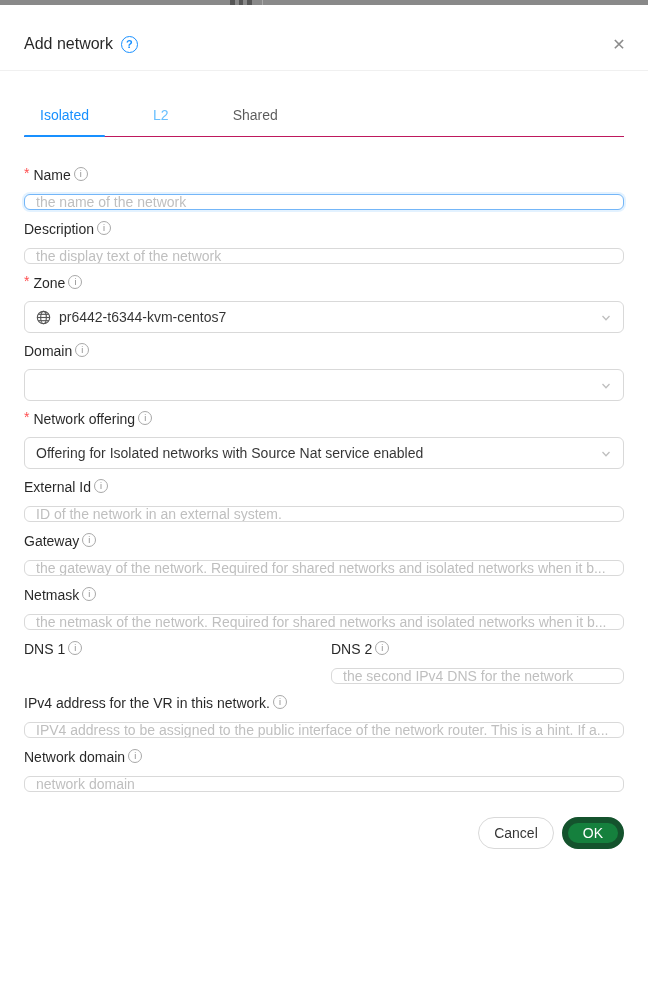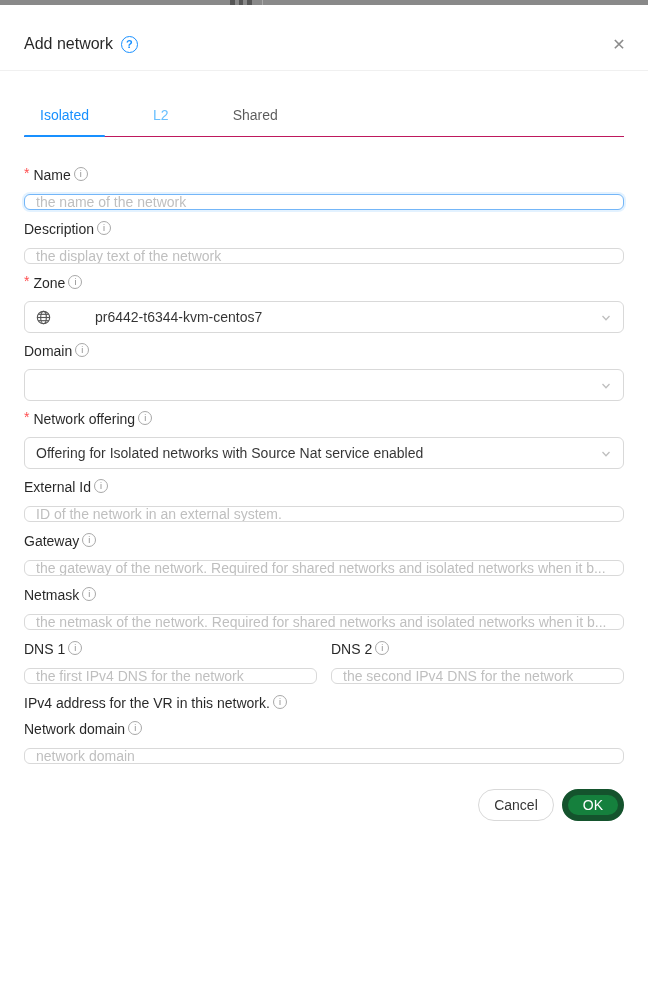--- a/index.html
+++ b/index.html
@@ -61,21 +61,21 @@
     width:100%; height:16px; border:1px solid #d9d9d9; border-radius:6px;
     padding:0 11px; font-size:14px; color:rgba(0,0,0,0.85); outline:none;
     font-family:"Liberation Sans", sans-serif; background:#fff;
   }
   .text-input::placeholder { color:#bfbfbf; opacity:1; text-overflow:ellipsis; }
   .text-input.focused { border-color:#74b6f8; box-shadow:0 0 0 2px rgba(24,144,255,0.12); }
 
   .select-box {
     position:relative; width:100%; height:32px; border:1px solid #d9d9d9; border-radius:6px;
     background:#fff; display:flex; align-items:center; padding:0 30px 0 11px;
-    font-size:14px; color:rgba(0,0,0,0.8); cursor:pointer;gap:36px;
+    font-size:14px; color:rgba(0,0,0,0.8); cursor:pointer;
   }
   .select-box .globe { margin-right:8px; flex:none; display:inline-flex; }
   .select-box .chevron { position:absolute; right:11px; top:10px; display:inline-flex; }
   .select-value { white-space:nowrap; overflow:hidden; text-overflow:ellipsis; }
 
   .row2 { display:flex; gap:14px; }
   .row2 .col { flex:1; min-width:0; }
 
   
   .footer { display:flex; justify-content:flex-end; gap:8px; margin-top:24px; }
@@ -202,36 +202,36 @@
       </div>
       <input class="text-input" type="text" placeholder="the netmask of the network. Required for shared networks and isolated networks when it b..." style="">
     </div>
 
     <div class="row2">
       <div class="col form-item">
         <div class="form-label">
           <span>DNS 1</span>
           <span class="info-icon">i</span>
         </div>
-        <input class="text-input" type="text" placeholder="the first IPv4 DNS for the network" style="">
       </div>
       <div class="col form-item">
         <div class="form-label">
           <span>DNS 2</span>
           <span class="info-icon">i</span>
         </div>
         <input class="text-input" type="text" placeholder="the second IPv4 DNS for the network" style="">
       </div>
     </div>
 
     <div class="form-item">
       <div class="form-label">
         <span>IPv4 address for the VR in this network.</span>
         <span class="info-icon">i</span>
       </div>
+      <input class="text-input" type="text" placeholder="IPV4 address to be assigned to the public interface of the network router. This is a hint. If a..." style="">
     </div>
 
     <div class="form-item">
       <div class="form-label">
         <span>Network domain</span>
         <span class="info-icon">i</span>
       </div>
       <input class="text-input" type="text" placeholder="network domain" style="">
     </div>
 

